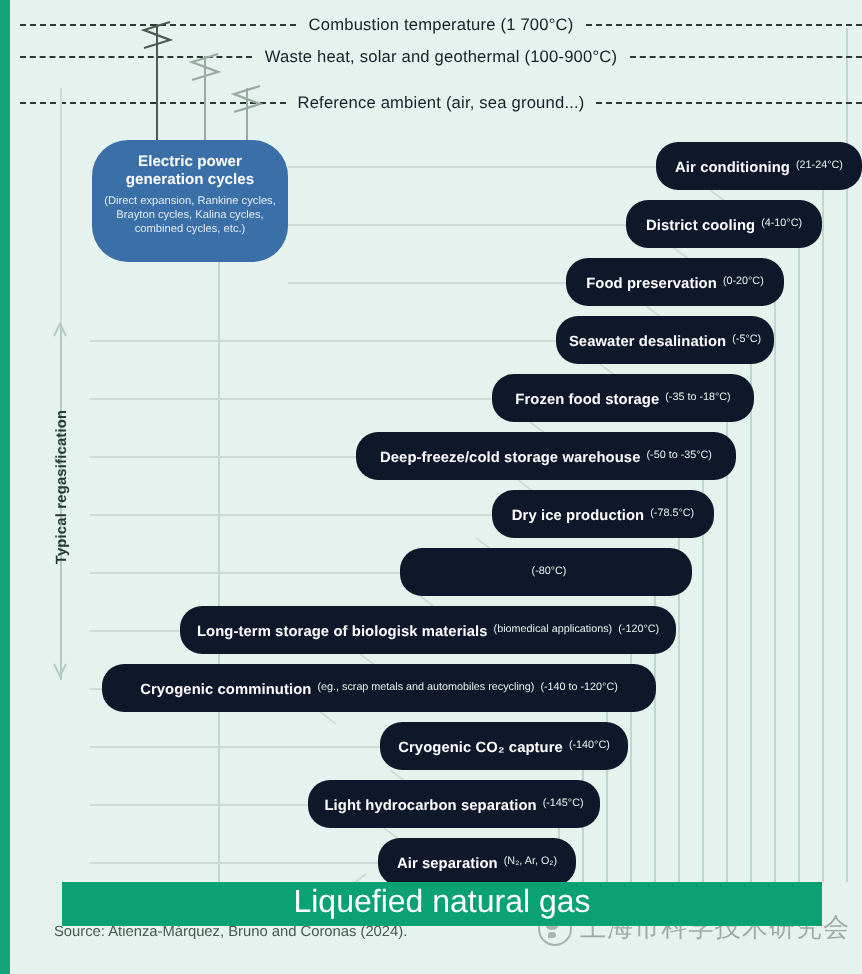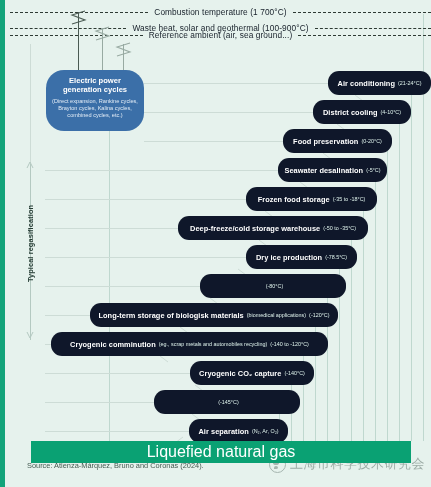--- a/index.html
+++ b/index.html
@@ -218,21 +218,21 @@
     <div class="dashrow" id="ref0" style="top:5px;">
       <div class="dash"></div>
       <div class="dlabel">Combustion temperature (1 700°C)</div>
       <div class="dash"></div>
     </div>
     <div class="dashrow" id="ref1" style="top:21px;">
       <div class="dash"></div>
       <div class="dlabel">Waste heat, solar and geothermal (100-900°C)</div>
       <div class="dash"></div>
     </div>
-    <div class="dashrow" id="ref2" style="top:28px;">
+    <div class="dashrow" id="ref2" style="top:44px;">
       <div class="dash"></div>
       <div class="dlabel">Reference ambient (air, sea ground...)</div>
       <div class="dash"></div>
     </div>
 
     <div id="axisarrow"></div>
     <div id="axislabel">
       <span>Typical regasification</span>
     </div>
 
@@ -281,20 +281,21 @@
         <div class="bar" style="left: 41px; top: 332px; width: 277px;">
           <span class="b-main">Cryogenic comminution</span>
           <span class="b-note">(eg., scrap metals and automobiles recycling)</span>
           <span class="b-temp">(-140 to -120°C)</span>
         </div>
         <div class="bar" style="left: 180px; top: 361px; width: 124px;">
           <span class="b-main">Cryogenic CO₂ capture</span>
           <span class="b-temp">(-140°C)</span>
         </div>
         <div class="bar" style="left: 144px; top: 390px; width: 146px;">
+          <span class="b-main">Light hydrocarbon separation</span>
           <span class="b-temp">(-145°C)</span>
         </div>
         <div class="bar" style="left: 179px; top: 419px; width: 99px;">
           <span class="b-main">Air separation</span>
           <span class="b-note">(N₂, Ar, O₂)</span>
         </div>
       </div>
 
     <div id="lngbar">
       <span class="b-main">Liquefied natural gas</span>

